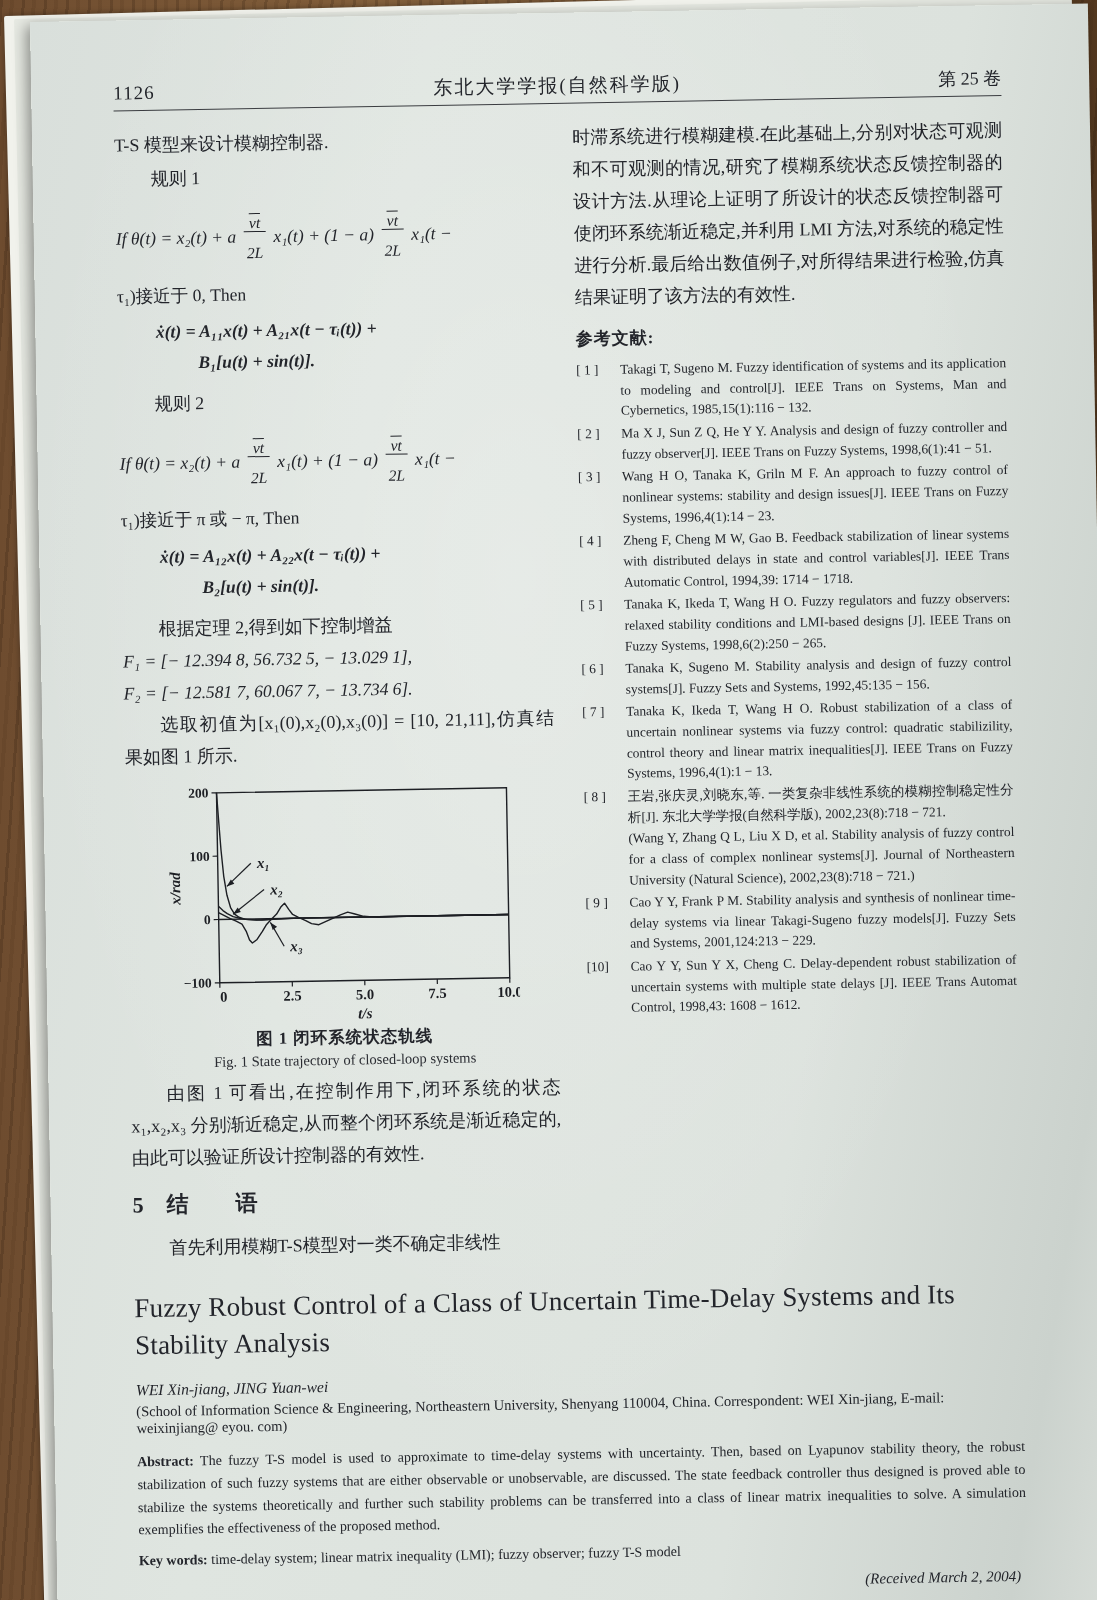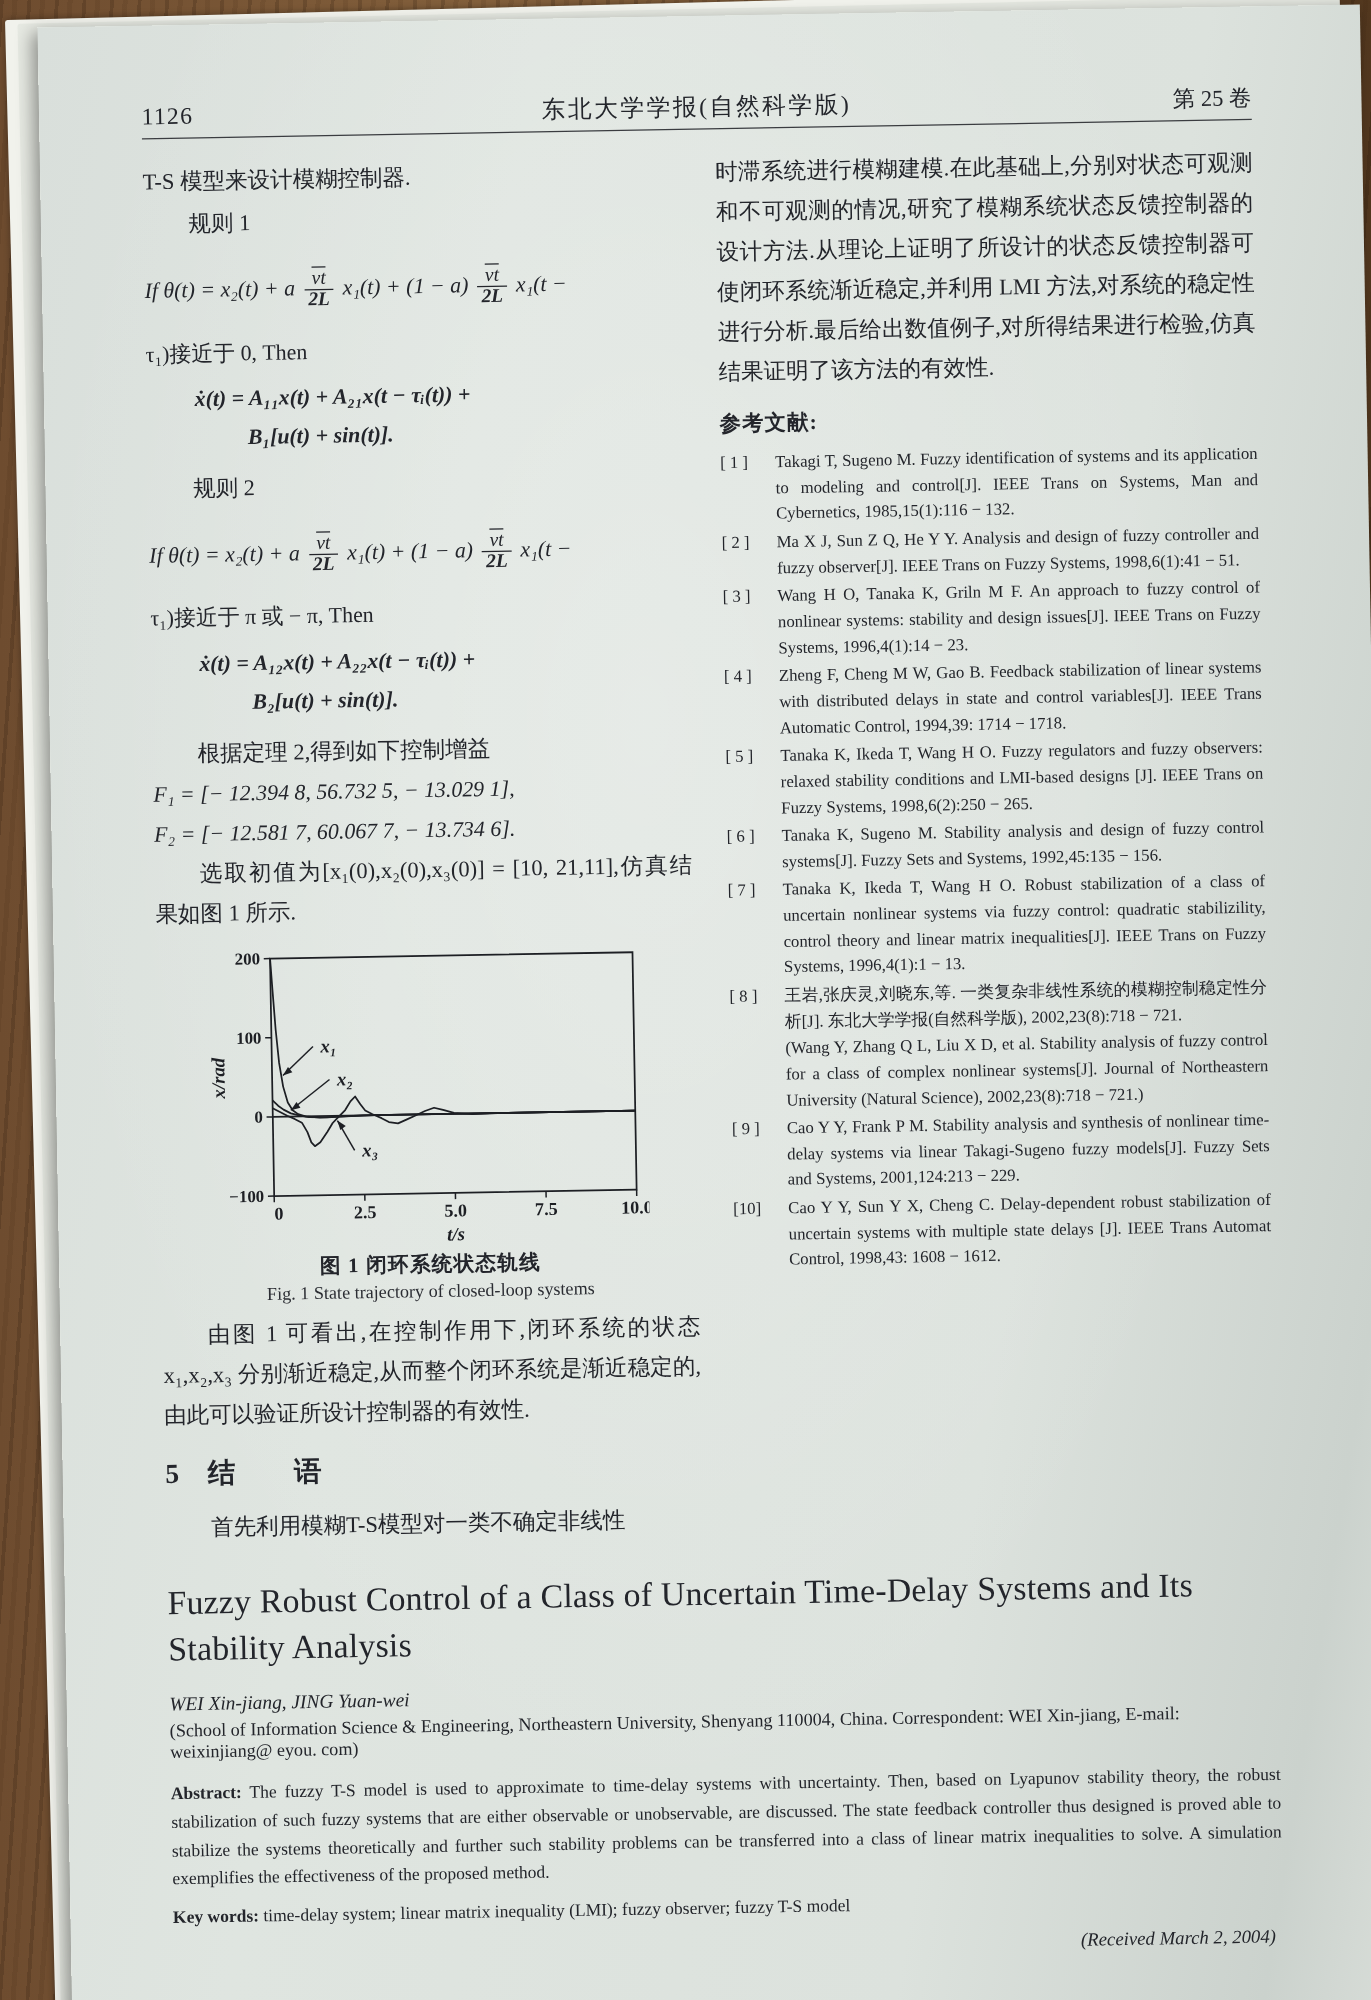--- a/index.html
+++ b/index.html
@@ -34,23 +34,23 @@
 
   
   .cols { display:flex; gap:28px; }
   .col { width:50%; }
   .zh { font-size:18px; line-height:1.78; text-align:justify; }
   .indent { text-indent:2em; }
   .rule-title { text-indent:2em; margin-top:2px; }
 
   .formula-cond { font-size:17.5px; font-style:italic; margin:6px 0 2px 0; line-height:1.9; }
   .formula-cond .cn { font-style:normal; }
-  .frac { display:inline-flex; flex-direction:column; vertical-align:middle; text-align:center; margin:16px 3px; line-height:1.05; font-size:15.5px; }
+  .frac { display:inline-flex; flex-direction:column; vertical-align:middle; text-align:center; margin:16px 3px; line-height:1.05; font-size:15.5px;gap:13px; }
   .frac .num { border-bottom:1.2px solid #23252b; padding:0 3px; text-decoration:overline; }
-  .frac .den { padding:0 3px;font-weight:bold; }
+  .frac .den { padding:0 3px; }
   .formula-eq { font-size:17.5px; font-style:italic; font-weight:bold; margin:4px 0 8px 0; line-height:1.8; }
   .formula-eq span { display:block; }
   .eq-l1 { padding-left:2.2em; }
   .eq-l2 { padding-left:4.6em; }
   .gain-line { font-size:17.5px; line-height:1.85; font-style:italic; }
 
   figure { margin:10px 0 6px 0; text-align:center; }
   #chart svg { display:block; margin:0 auto; }
   .cap-zh { font-weight:bold; font-size:16.5px; margin-top:2px; letter-spacing:1px; }
   .cap-en { font-size:14.5px; margin-top:3px; color:#2b2d33; }

